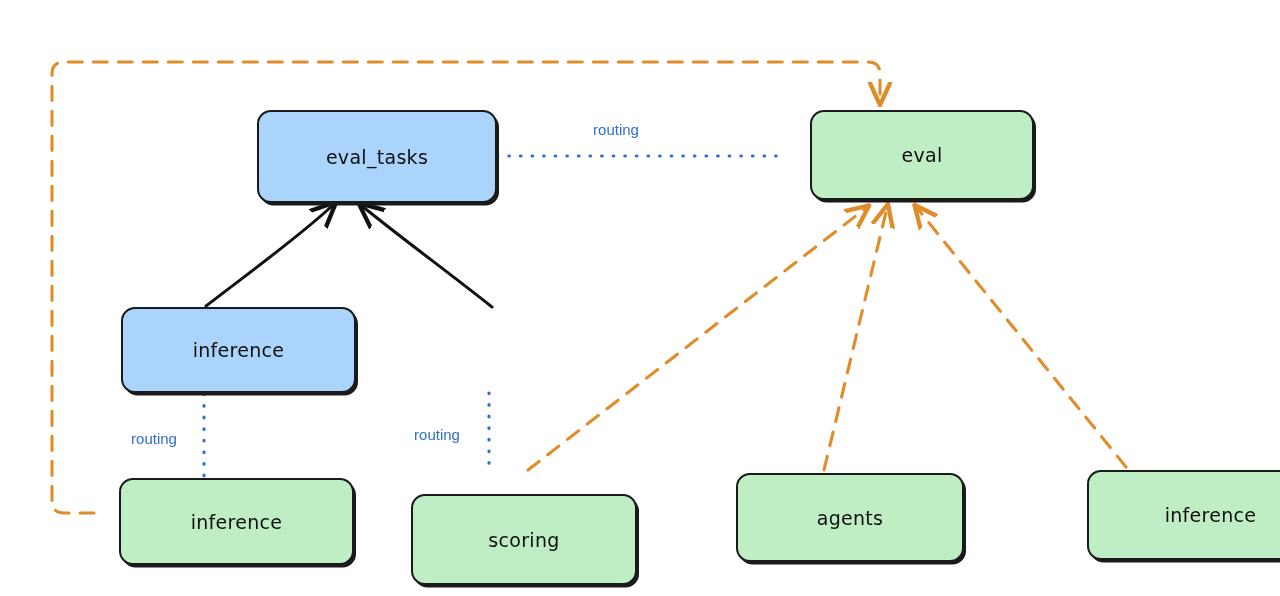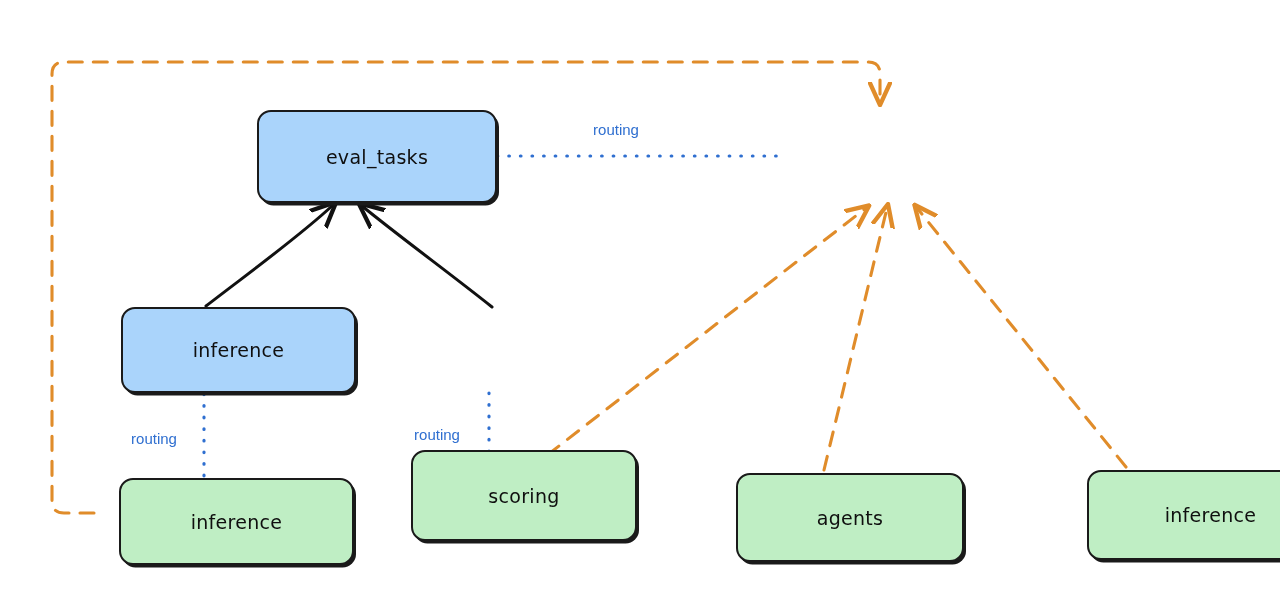--- a/index.html
+++ b/index.html
@@ -108,31 +108,34 @@
 
     <g>
       <path d="M 1126 467 L 917 208" fill="none" stroke="#e08c2a" stroke-width="3.1" stroke-linecap="round" stroke-dasharray="14 11" marker-end="url(#arrow-orange)"></path>
     </g>
   </svg>
 
   <div class="node node-blue" style="left:233px; top:110px; width:240px; height:93px;">
     <span class="node-label">eval_tasks</span>
   </div>
 
+  <div class="node node-green" style="left:786px; top:110px; width:224px; height:90px;">
+    <span class="node-label">eval</span>
+  </div>
 
   <div class="node node-blue" style="left:97px; top:307px; width:235px; height:86px;">
     <span class="node-label">inference</span>
   </div>
 
 
   <div class="node node-green" style="left:95px; top:478px; width:235px; height:87px;">
     <span class="node-label">inference</span>
   </div>
 
-  <div class="node node-green" style="left:387px; top:450px; width:226px; height:91px;">
+  <div class="node node-green" style="left:387px; top:494px; width:226px; height:91px;">
     <span class="node-label">scoring</span>
   </div>
 
   <div class="node node-green" style="left:712px; top:473px; width:228px; height:89px;">
     <span class="node-label">agents</span>
   </div>
 
   <div class="node node-green" style="left:1063px; top:470px; width:227px; height:90px;padding-left:20px;">
     <span class="node-label">inference</span>
   </div>

